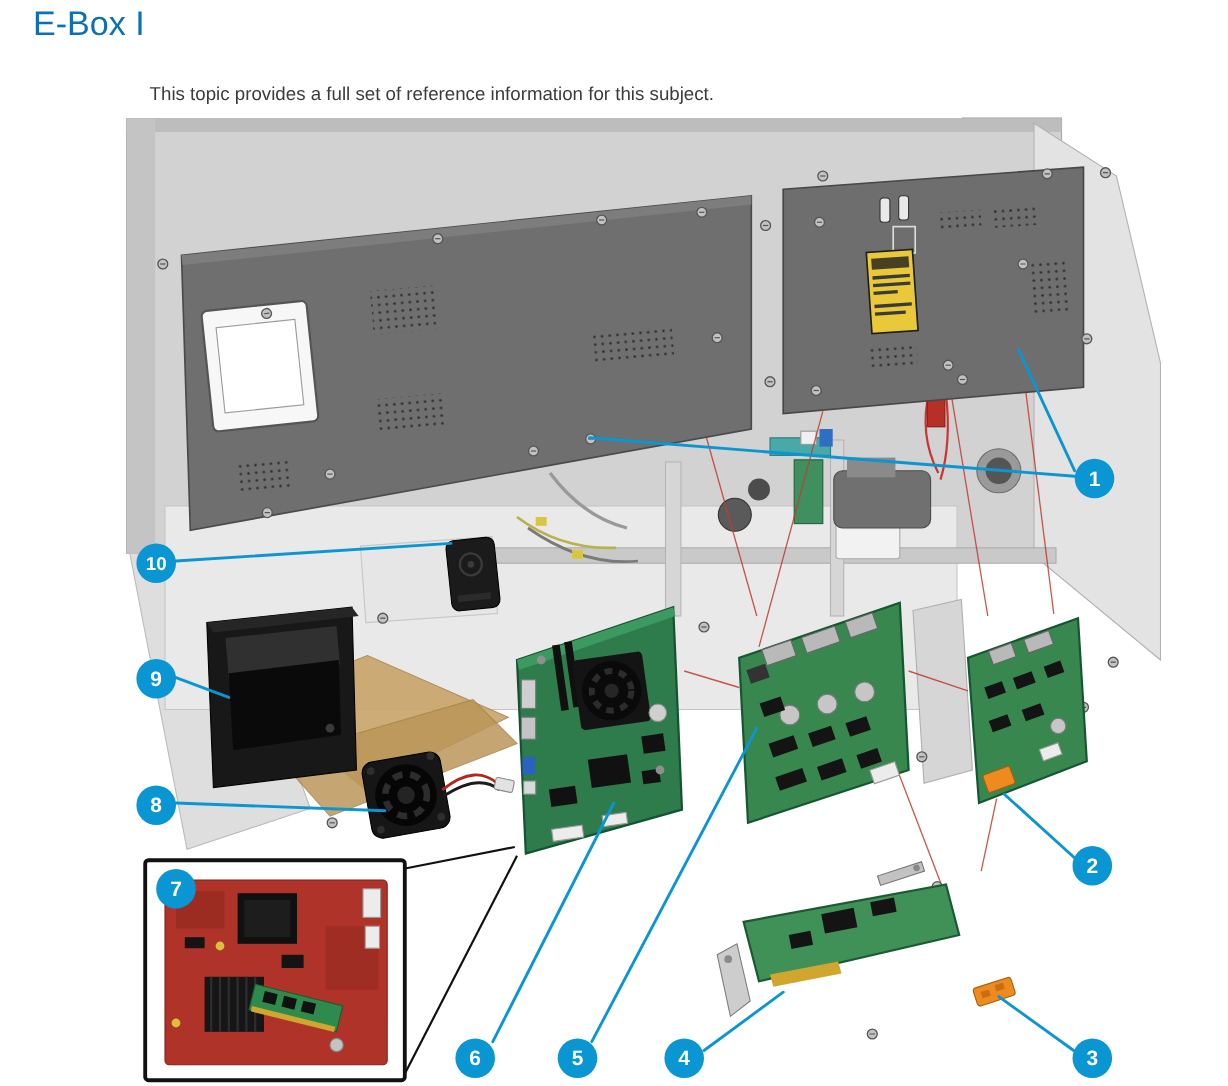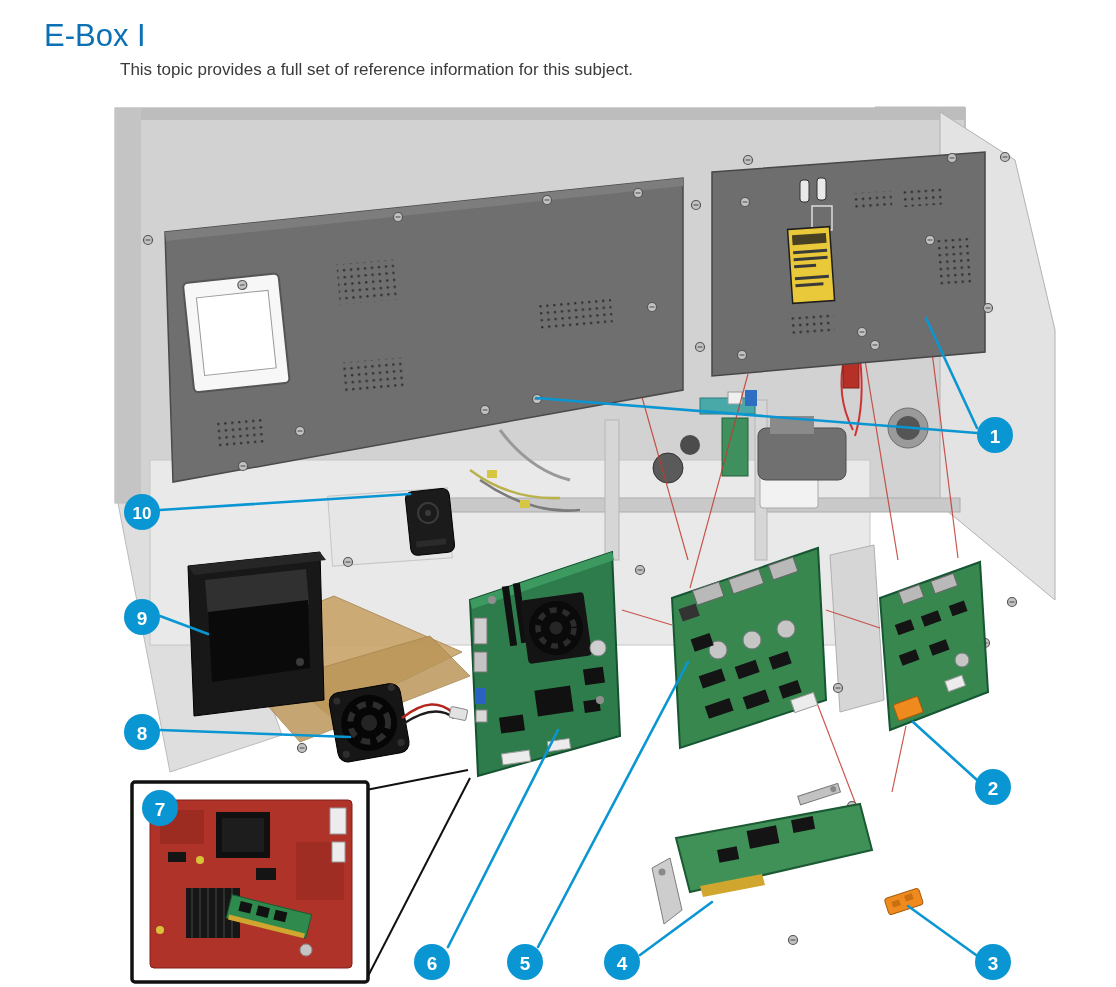--- a/index.html
+++ b/index.html
@@ -5,26 +5,26 @@
   html, body {
     margin: 0; padding: 0;
     width: 1116px; height: 987px;
     background: #ffffff;
     font-family: "Liberation Sans", sans-serif;
     position: relative;
     overflow: hidden;
   }
   .page-title {
     position: absolute; left: 30px; top: 4px;
-    font-size: 31px; font-weight: 400; margin: 14px;
+    font-size: 31px; font-weight: 400; margin: 0;
     color: var(--title-color, #0c70b4);
   }
   .page-desc {
     position: absolute; left: 120px; top: 60px;
-    font-size: 17px; color: #3b3b3b; margin: 0;
+    font-size: 17px; color: #3b3b3b; margin: 16px;
   }
   svg.diagram { position: absolute; left: 0; top: 0; }
 </style>
 </head>
 <body>
 
 <h1 class="page-title">E-Box I</h1>
 <p class="page-desc">This topic provides a full set of reference information for this subject.</p>
 
 <svg class="diagram" width="1116" height="987" viewBox="0 0 1116 987" xmlns="http://www.w3.org/2000/svg">

